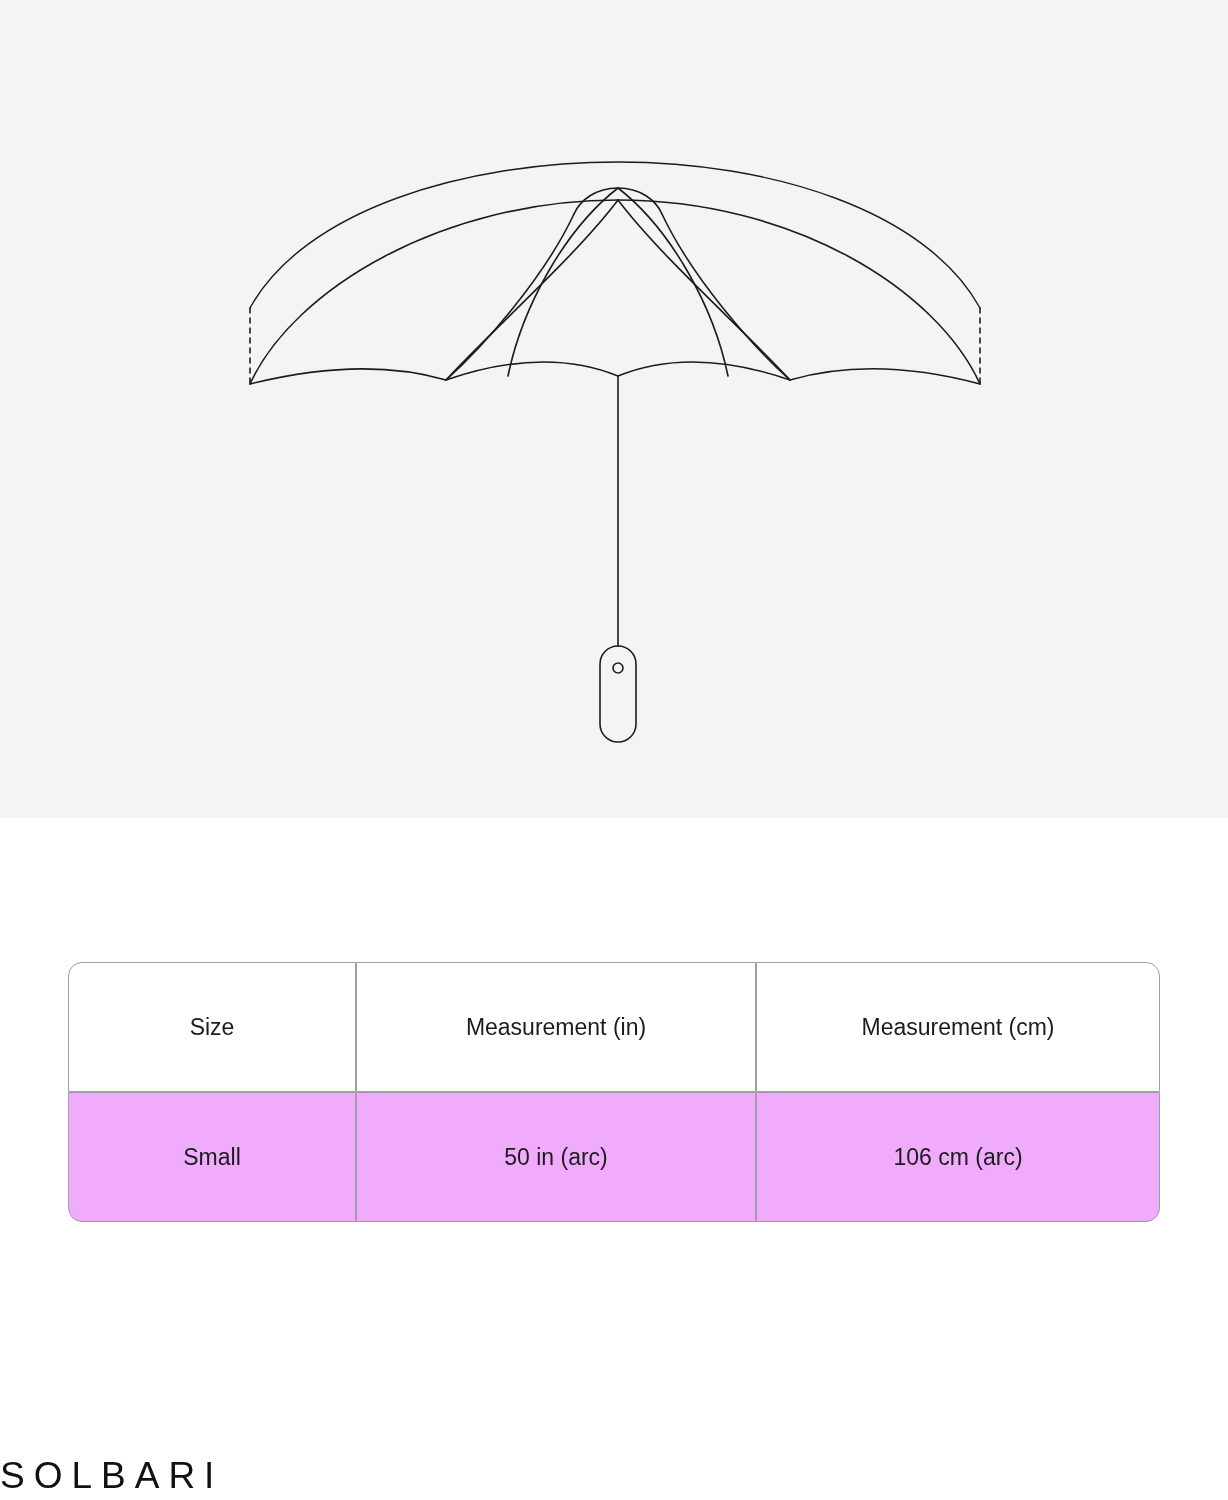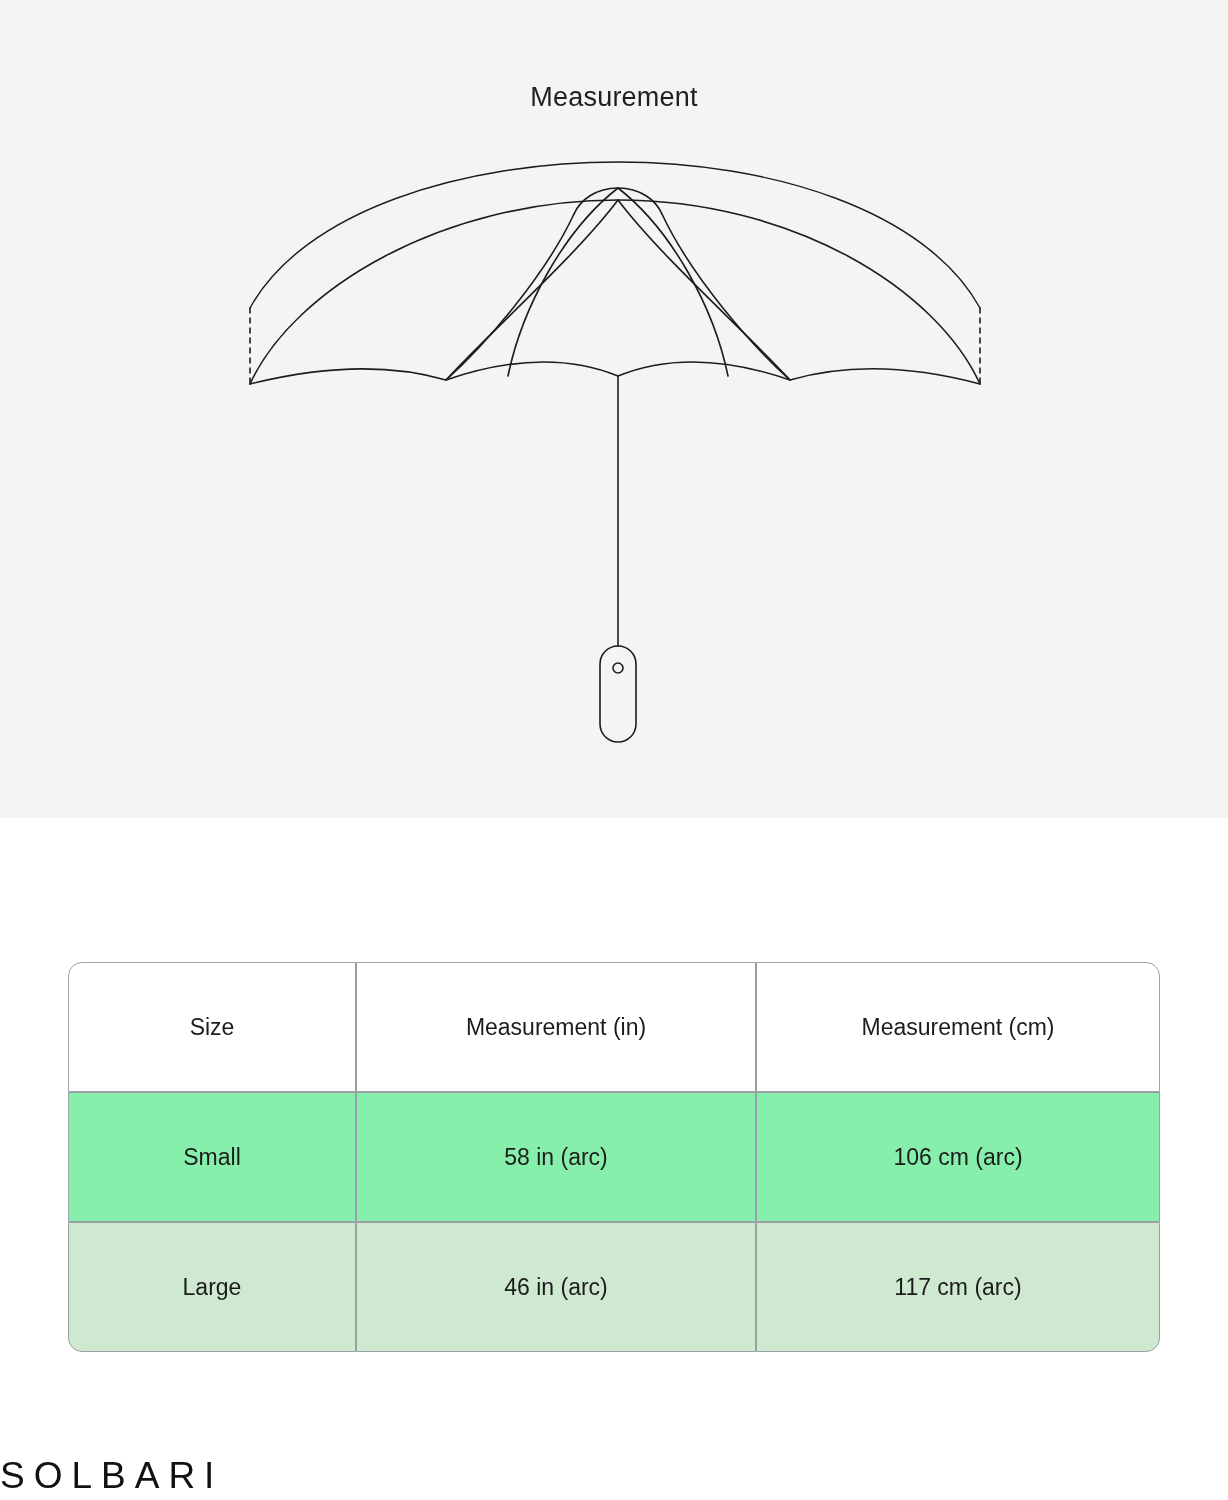--- a/index.html
+++ b/index.html
@@ -65,21 +65,21 @@
     padding: 0 10px;
     box-sizing: border-box;
   }
   table.size-table th {
     background: #ffffff;
   }
   col.col-size { width: 288px; }
   col.col-in { width: 400px; }
   col.col-cm { width: 404px; }
 
-  .row-small td { background: #86efac; }
+  .row-small td { background: #f0abfc; }
   .row-large td { background: #cfe9d1; }
 
   
   table.size-table tr:first-child th:first-child { border-top-left-radius: 14px; }
   table.size-table tr:first-child th:last-child { border-top-right-radius: 14px; }
   table.size-table tr:last-child td:first-child { border-bottom-left-radius: 14px; }
   table.size-table tr:last-child td:last-child { border-bottom-right-radius: 14px; }
 
   
   .brand {
@@ -92,21 +92,20 @@
     letter-spacing: 9px;
     color: #111111;
     font-family: "Liberation Sans", sans-serif;
   }
 </style>
 </head>
 <body>
 
 <div class="diagram-panel">
 
-  <div class="diagram-title">Measurement</div>
 
   <svg class="umbrella-svg" width="800" height="640" viewBox="0 0 800 640" fill="none" stroke="#1c1c1c" stroke-width="1.6" stroke-linecap="round" stroke-linejoin="round">
 
     <path d="M36 170 C 90 72, 250 24, 404 24 C 556 24, 712 72, 766 170" stroke="#1c1c1c" stroke-width="1.4"></path>
 
     <path d="M36 170 L36 246" stroke-dasharray="5 5"></path>
     <path d="M766 170 L766 246" stroke-dasharray="5 5"></path>
 
     <path d="M36 246 C 80 150, 230 62, 404 62 C 578 62, 722 150, 766 246"></path>
 
@@ -146,25 +145,20 @@
     <thead>
       <tr>
         <th>Size</th>
         <th>Measurement (in)</th>
         <th>Measurement (cm)</th>
       </tr>
     </thead>
     <tbody>
       <tr class="row-small">
         <td>Small</td>
-        <td>58 in (arc)</td>
+        <td>50 in (arc)</td>
         <td>106 cm (arc)</td>
-      </tr>
-      <tr class="row-large">
-        <td>Large</td>
-        <td>46 in (arc)</td>
-        <td>117 cm (arc)</td>
       </tr>
     </tbody>
   </table>
 </div>
 
 <div class="brand">SOLBARI</div>
 
 </body></html>

